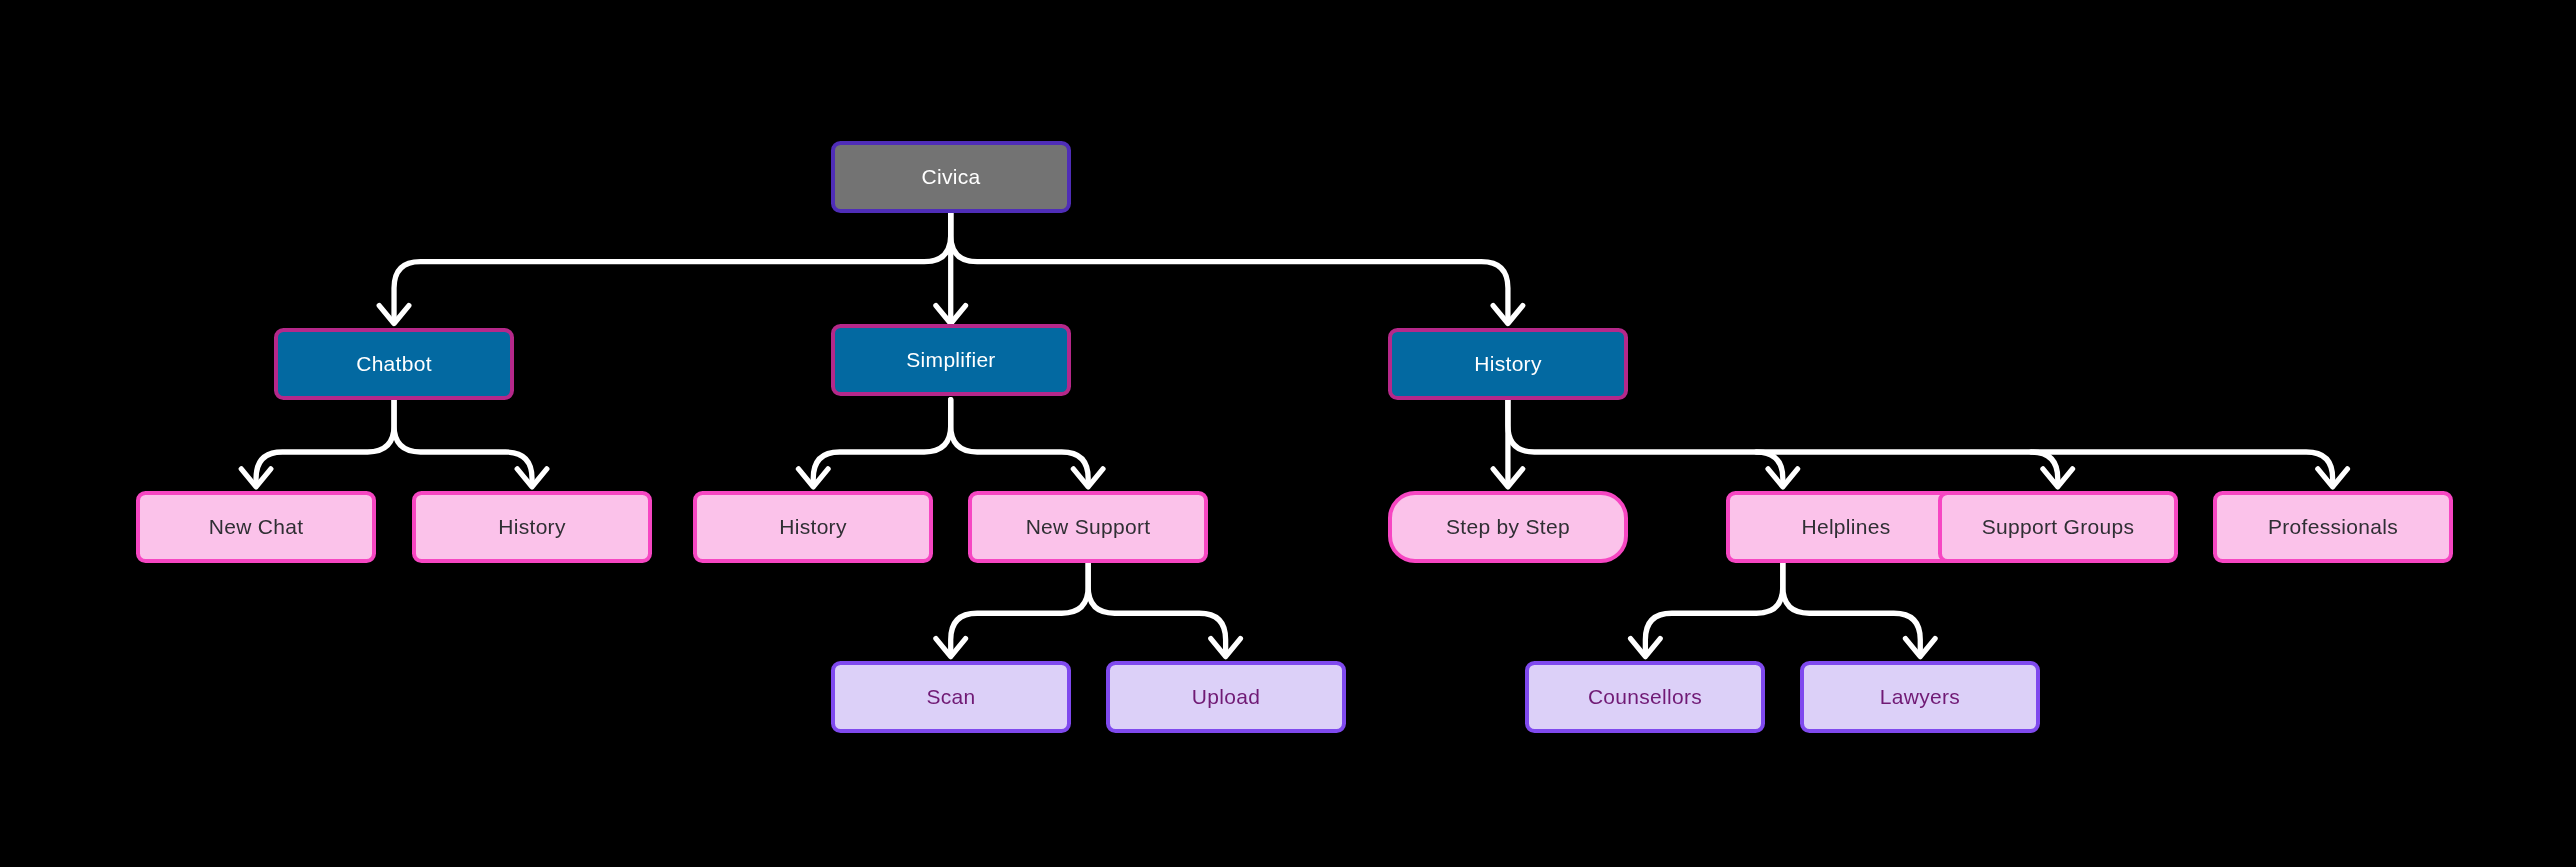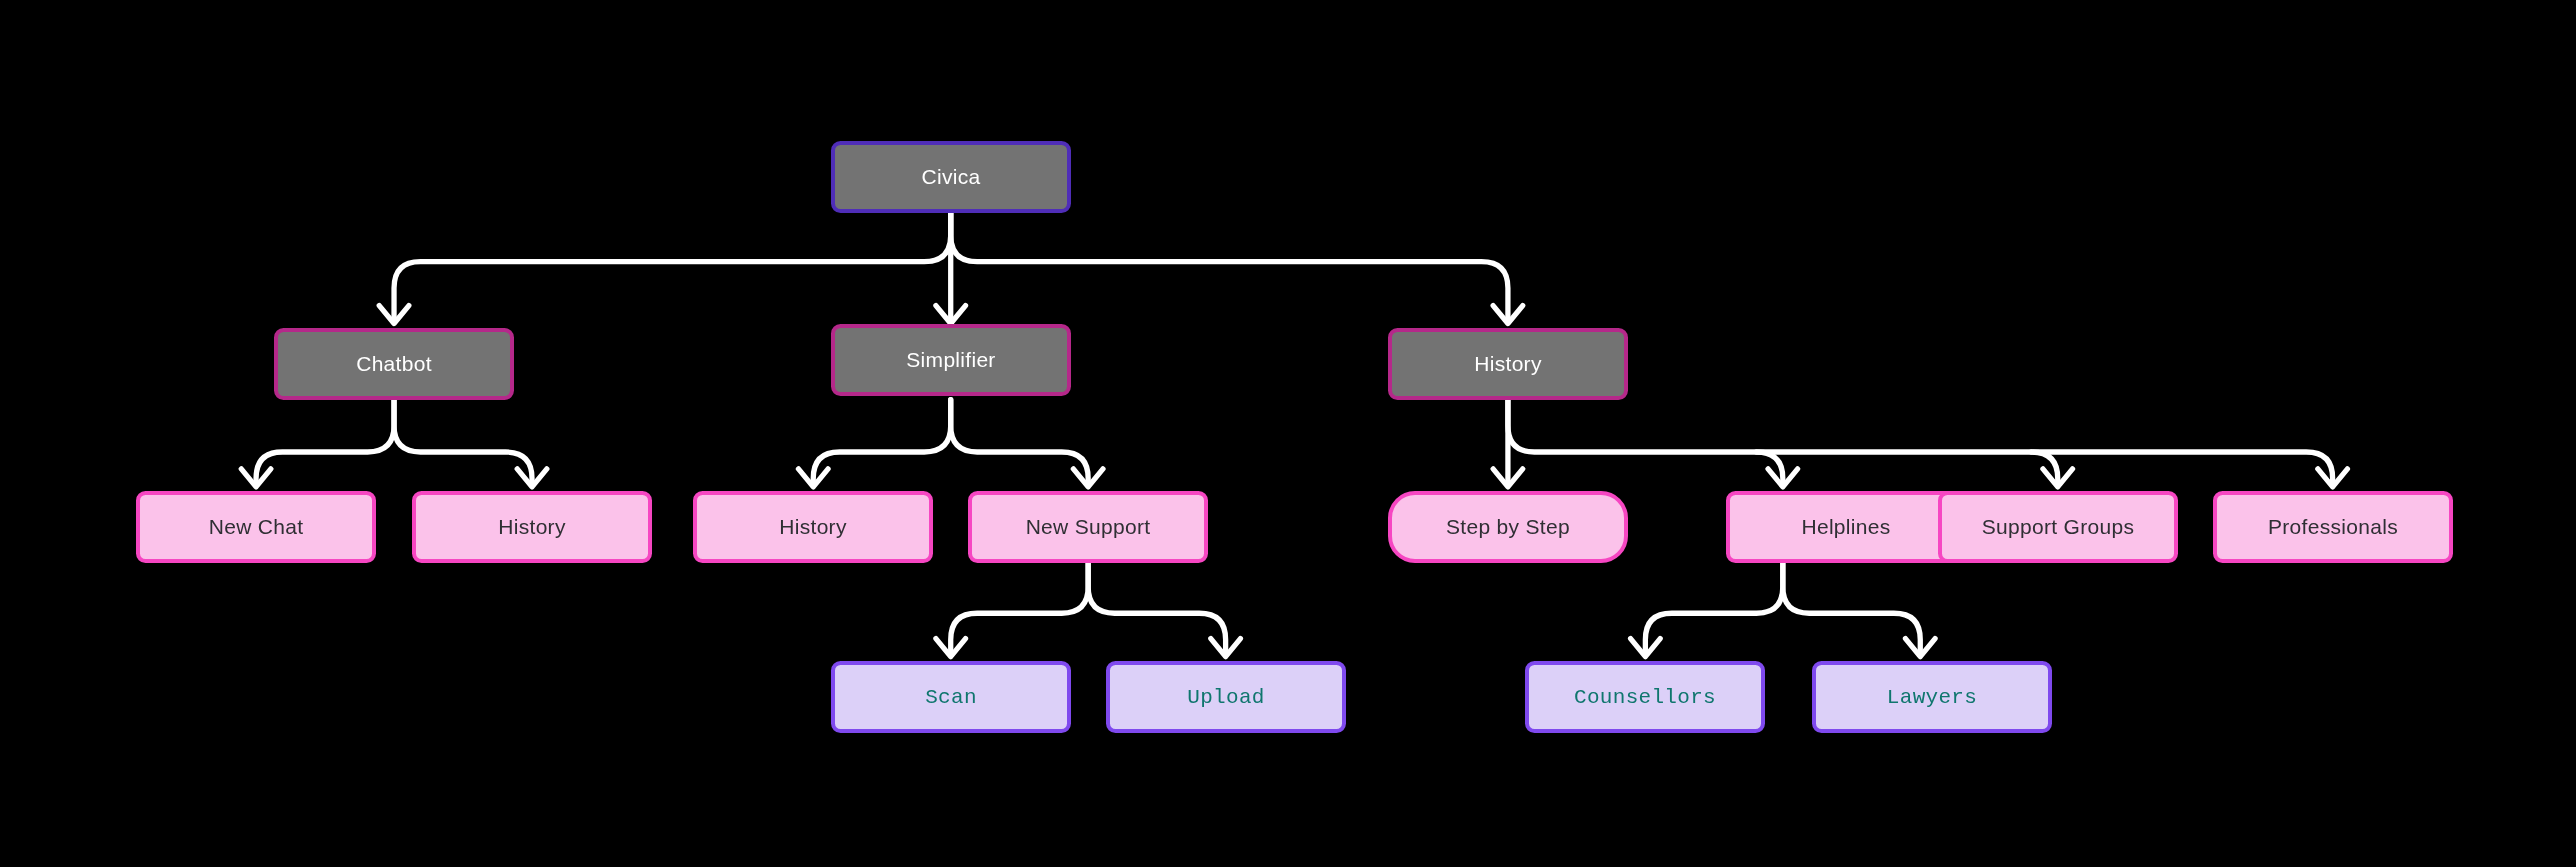--- a/index.html
+++ b/index.html
@@ -40,40 +40,40 @@
     align-items: center;
     justify-content: center;
     font-size: 21px;
     font-weight: 500;
     letter-spacing: 0.3px;
     text-align: center;
   }
   .node .label { pointer-events: none; }
   
   .style-root   { background: #737373; border-color: #4F2DB8; color: #ffffff; }
-  .style-branch { background: #737373; border-color: #B5288A; color: #ffffff; }
+  .style-branch { background: #0369a1; border-color: #B5288A; color: #ffffff; }
   .style-leaf-pink     { background: #FBC2EA; border-color: #F646C2; color: #2F2F34; }
-  .style-leaf-lavender { background: #DCD0F8; border-color: #7F49EE; color: #0f766e; font-family: Liberation Mono, monospace; }
+  .style-leaf-lavender { background: #DCD0F8; border-color: #7F49EE; color: #701a75; }
   
   #node-civica        { left: 831px; top: 141px; }
   #node-chatbot       { left: 274px;  top: 328px; }
   #node-simplifier    { left: 831px; top: 324px; }
   #node-support       { left: 1388px; top: 328px; }
   #node-new-chat      { left: 136px;  top: 491px; }
   #node-history-1     { left: 412px;  top: 491px; }
   #node-history-2     { left: 693px; top: 491px; }
   #node-new-document  { left: 968px; top: 491px; }
   #node-step-by-step  { left: 1388px; top: 491px; border-radius: 27px; }
   #node-helplines     { left: 1726px; top: 491px; }
   #node-support-groups{ left: 1938px; top: 491px; }
   #node-professionals { left: 2213px; top: 491px; }
   #node-scan          { left: 831px; top: 661px; }
   #node-upload        { left: 1106px; top: 661px; }
   #node-counsellors   { left: 1525px; top: 661px; }
-  #node-lawyers       { left: 1800px; top: 661px; margin-left: 12px; }
+  #node-lawyers       { left: 1800px; top: 661px; }
 </style>
 </head>
 <body>
 
 <div id="canvas">
 
   <svg id="edges-svg" viewBox="0 0 4872 1640" xmlns="http://www.w3.org/2000/svg">
 
     <path d="M 1798 402 L 1798 604"></path>
     <path d="M 1798 402 L 1798 445 Q 1798 495 1748 495 L 795 495 Q 745 495 745 545 L 745 604"></path>

